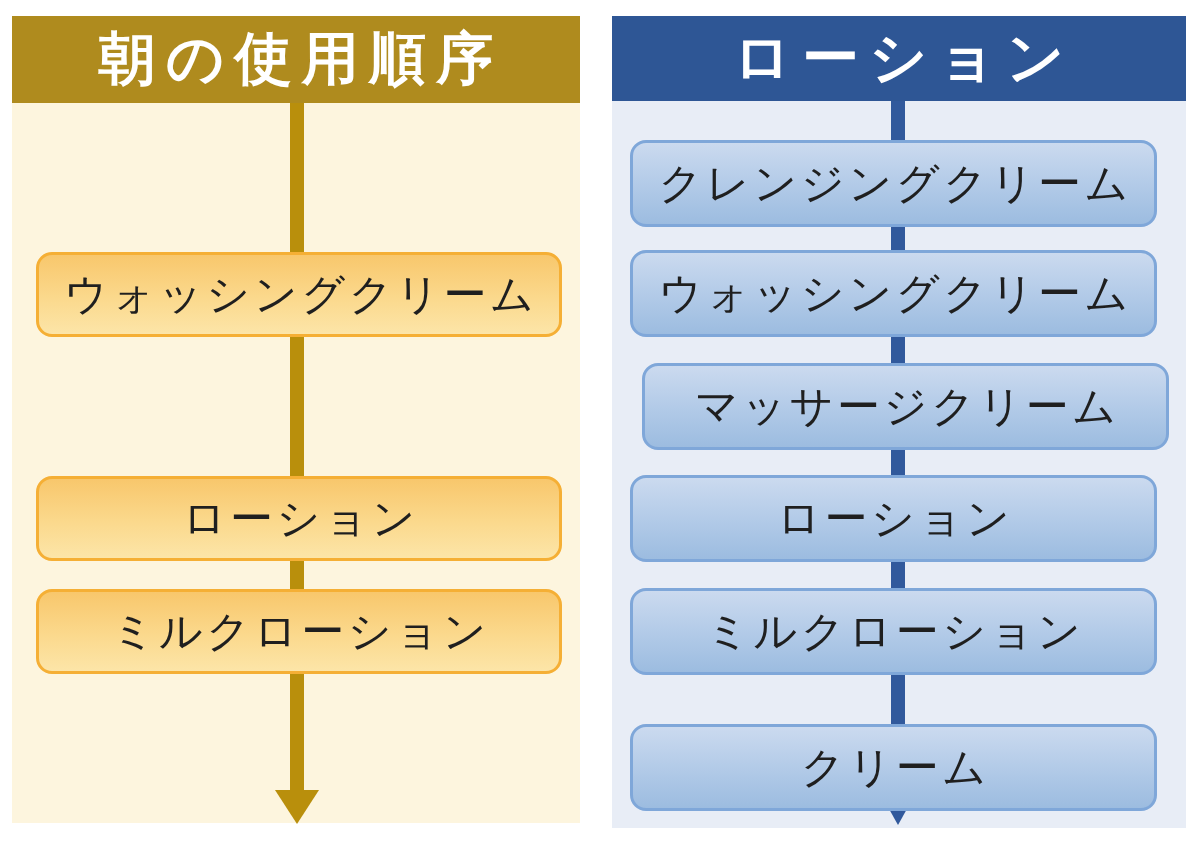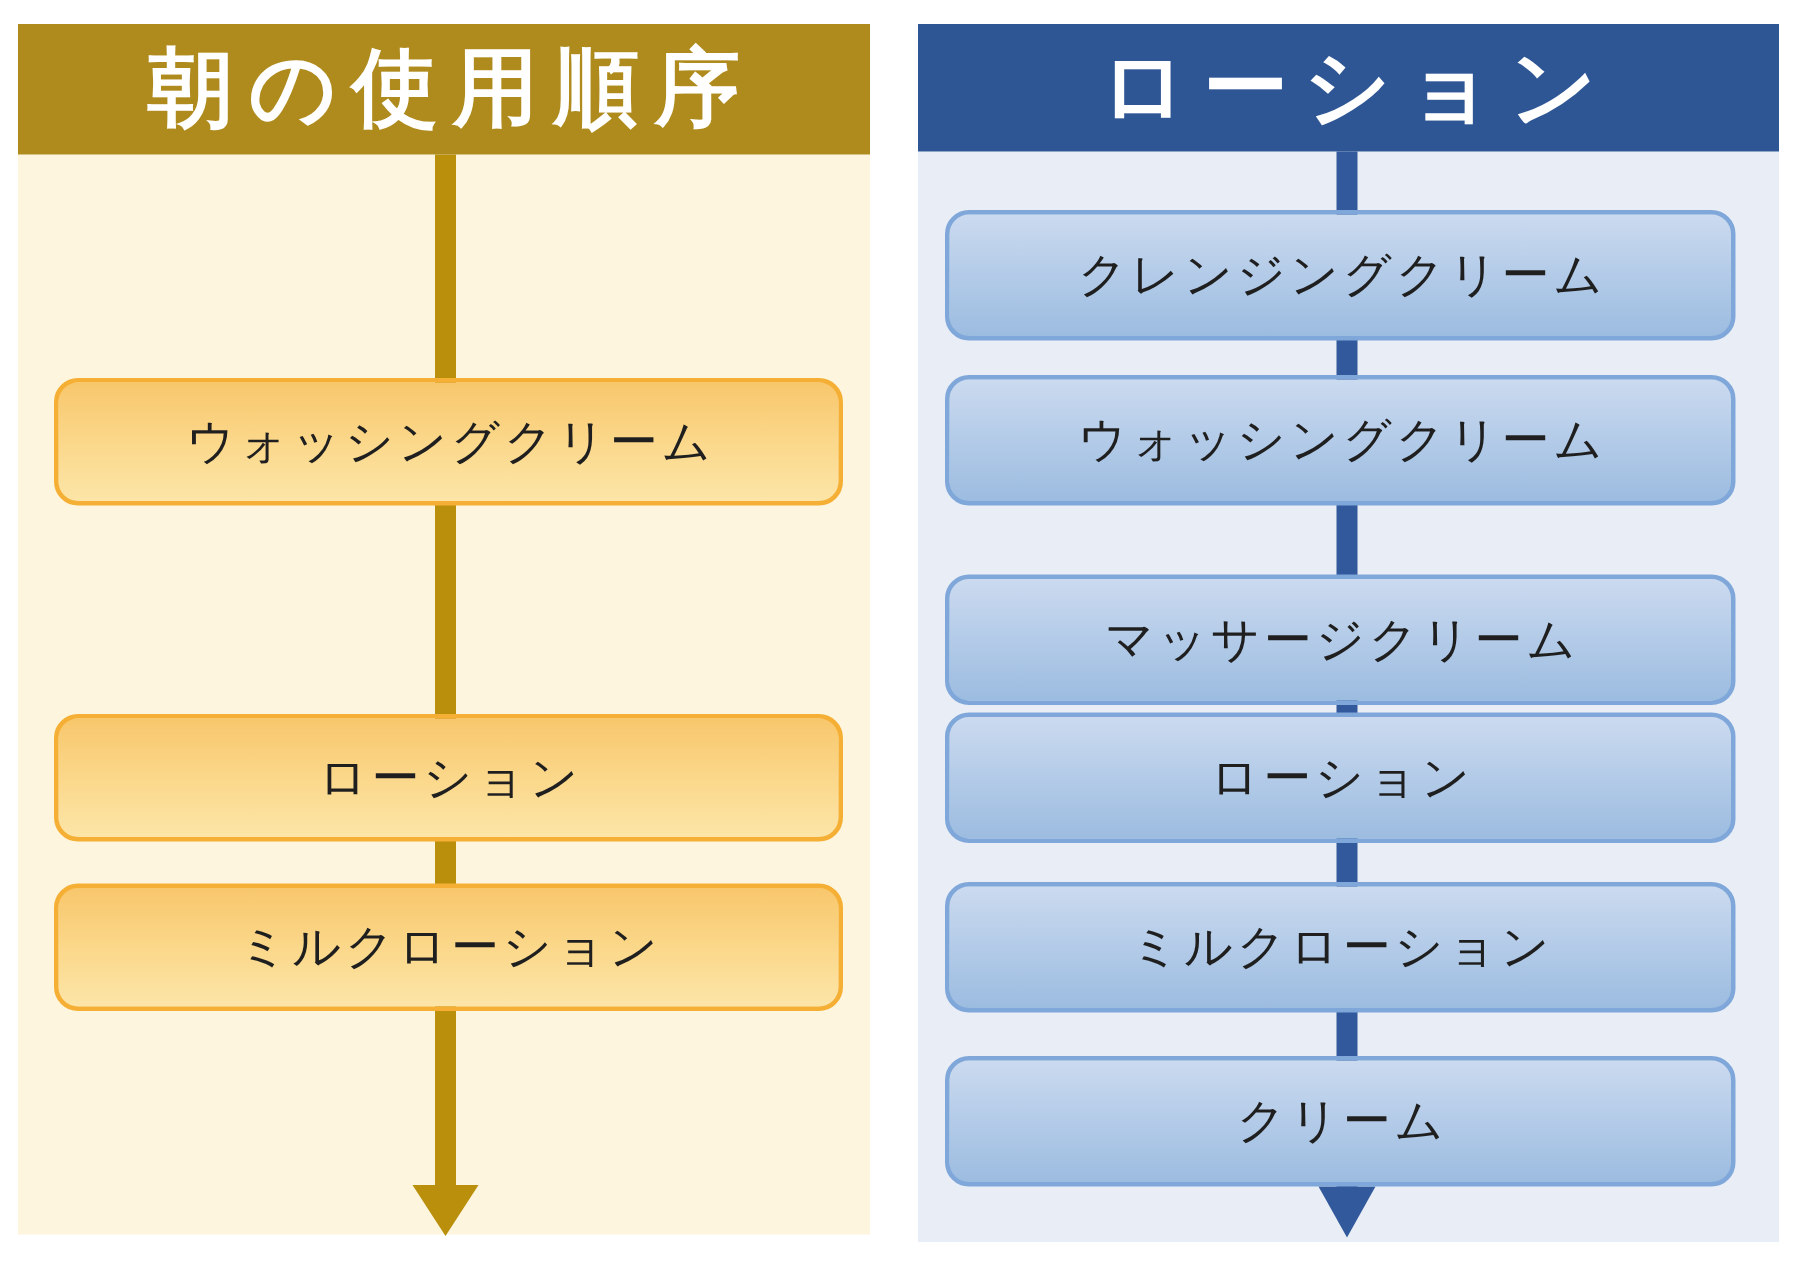--- a/index.html
+++ b/index.html
@@ -41,21 +41,21 @@
     position: absolute;
     width: 0;
     height: 0;
     z-index: 1;
   }
   .flow-box {
     position: absolute;
     display: flex;
     align-items: center;
     justify-content: center;
-    font-size: 32px;
+    font-size: 43px;
     letter-spacing: 0.08em;
     text-indent: 0.08em;
     color: #1f1f1f;
     border-radius: 16px;
     box-sizing: border-box;
     z-index: 2;
     white-space: nowrap;
   }
   
   .morning-header {
@@ -103,24 +103,24 @@
     border-right: 19px solid transparent;
     border-top: 34px solid #31599C;
   }
   .night-box {
     left: 630px; width: 527px; height: 87px;
     border: 3px solid #7FA7D9;
     background: linear-gradient(180deg, #CBDAEF 0%, #B3CBE8 50%, #9CBCE0 100%);
   }
   .n-box-0 { top: 140px; }
   .n-box-1 { top: 250px; }
-  .n-box-2 { top: 383px; }
+  .n-box-2 { top: 363px; margin-left: 12px; }
   .n-box-3 { top: 475px; }
   .n-box-4 { top: 588px; }
-  .n-box-5 { top: 704px; }
+  .n-box-5 { top: 724px; }
 </style>
 </head>
 <body>
 
 <div class="canvas">
 
   <section>
     <div class="panel-body morning-body"></div>
     <div class="connector morning-connector"></div>
     <div class="arrowhead morning-arrowhead"></div>

